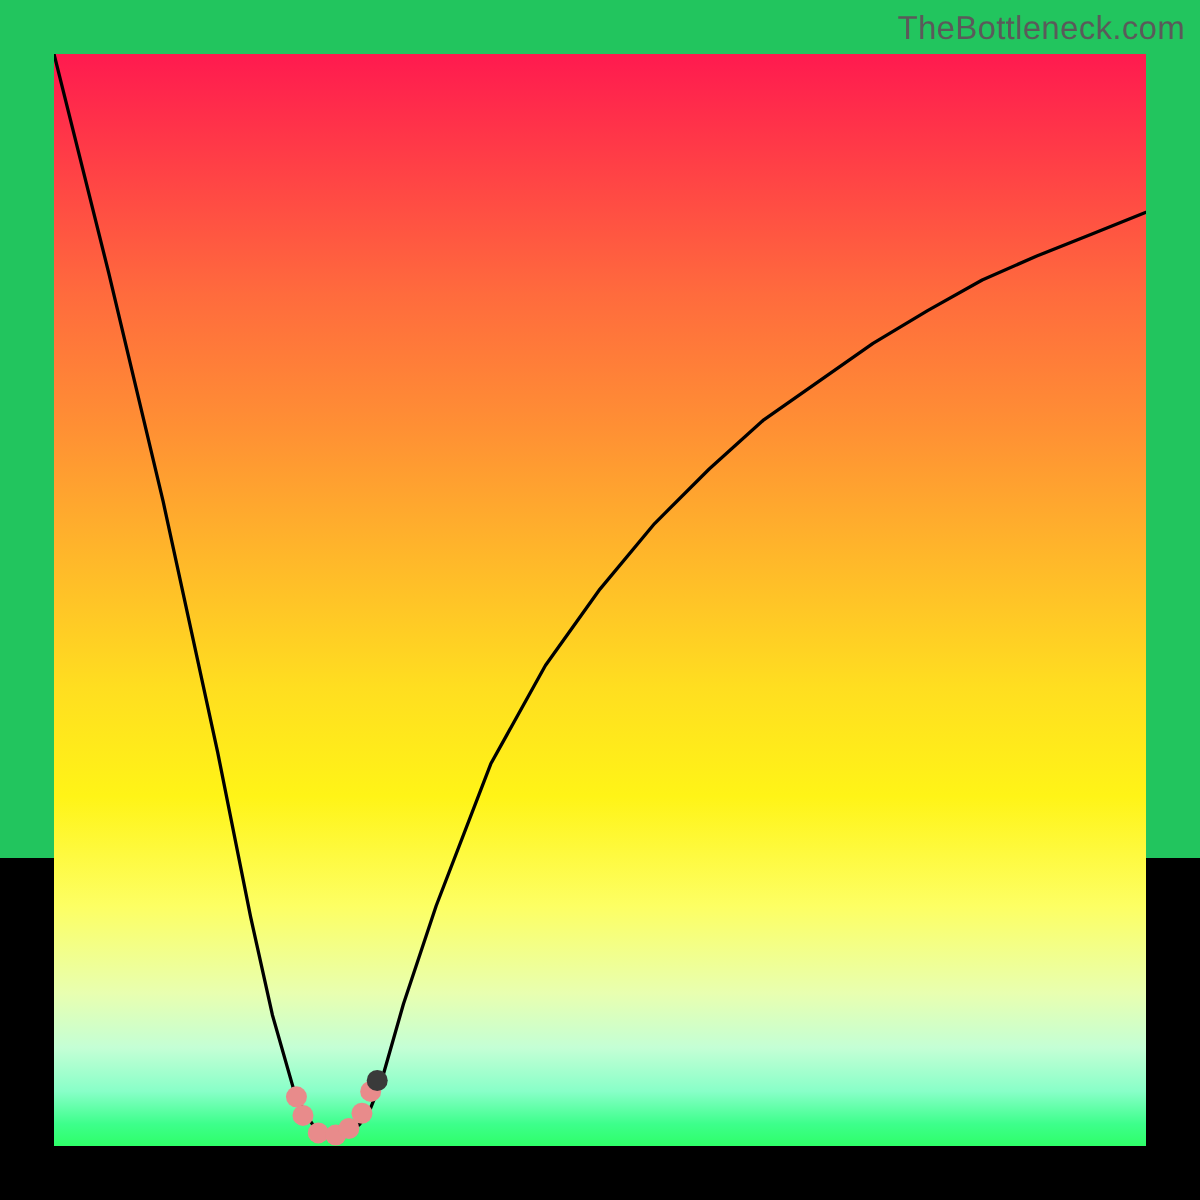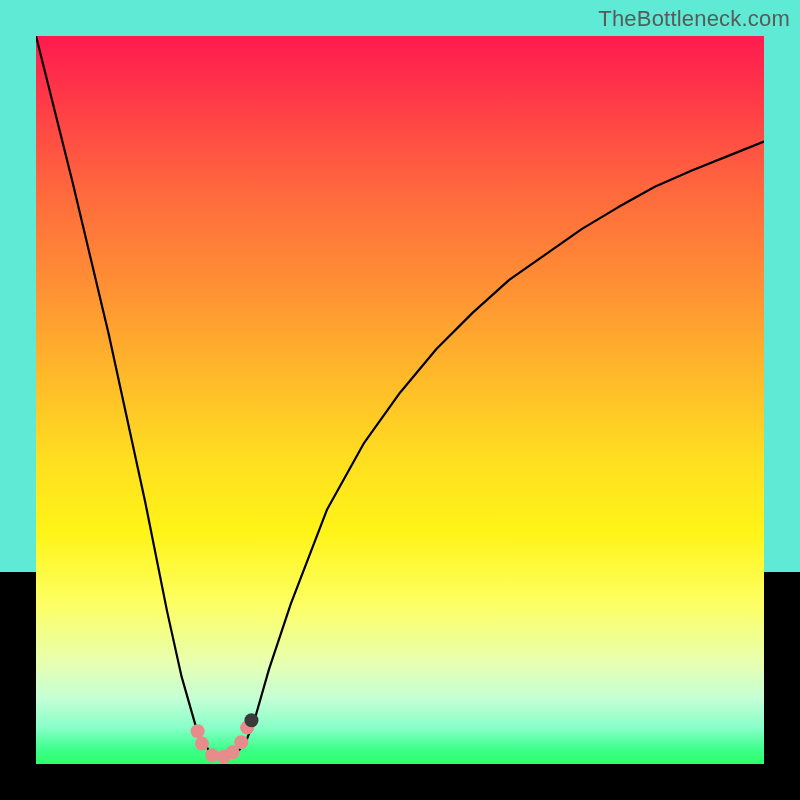--- a/index.html
+++ b/index.html
@@ -7,21 +7,21 @@
     padding: 0;
     width: 800px;
     height: 800px;
     overflow: hidden;
     background: #000;
   }
   .outer {
     position: relative;
     width: 800px;
     height: 572px;
-    background: #5eead4;
+    background: #22c55e;
   }
   .plot {
     position: absolute;
     left: 36px;
     top: 36px;
     width: 728px;
     height: 728px;
     background: linear-gradient(to bottom,
       #ff1a4f 0%,
       #ff3f46 10%,

